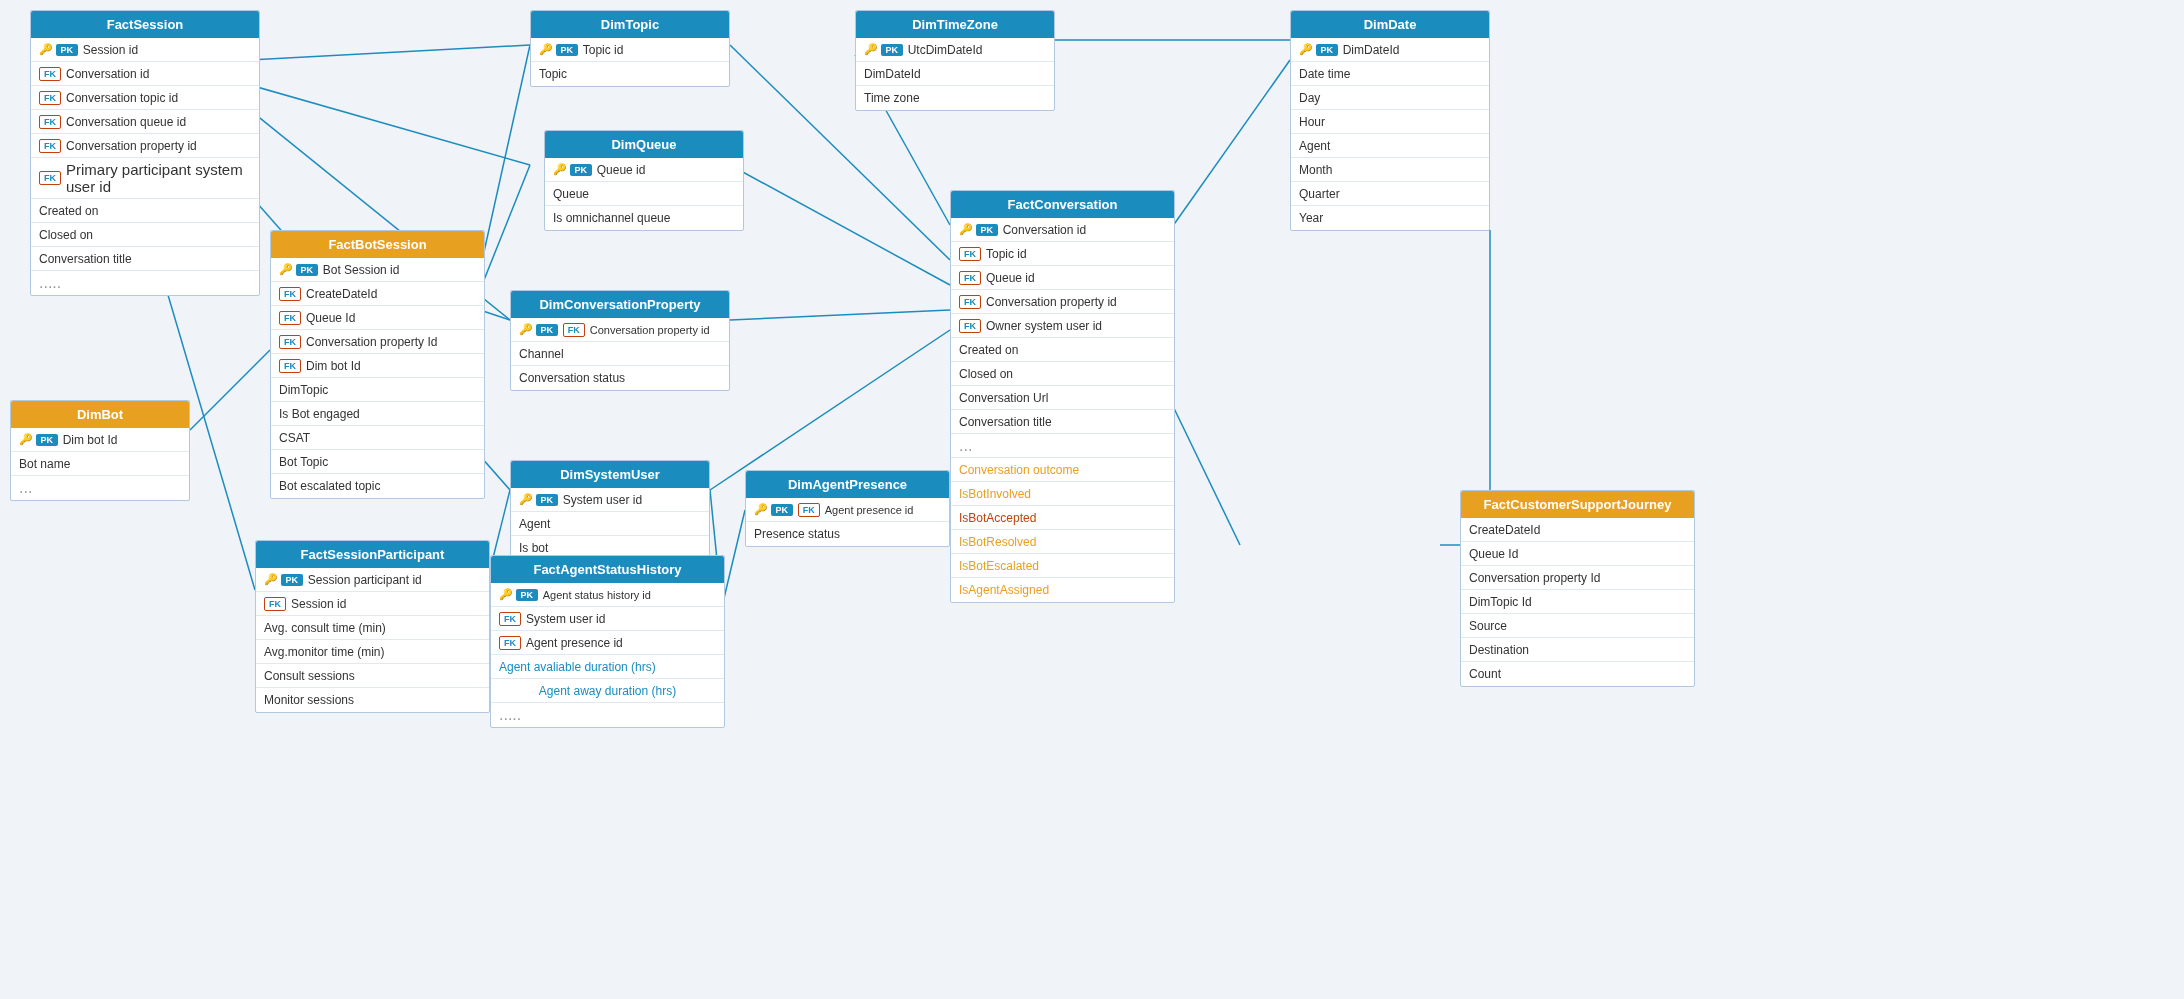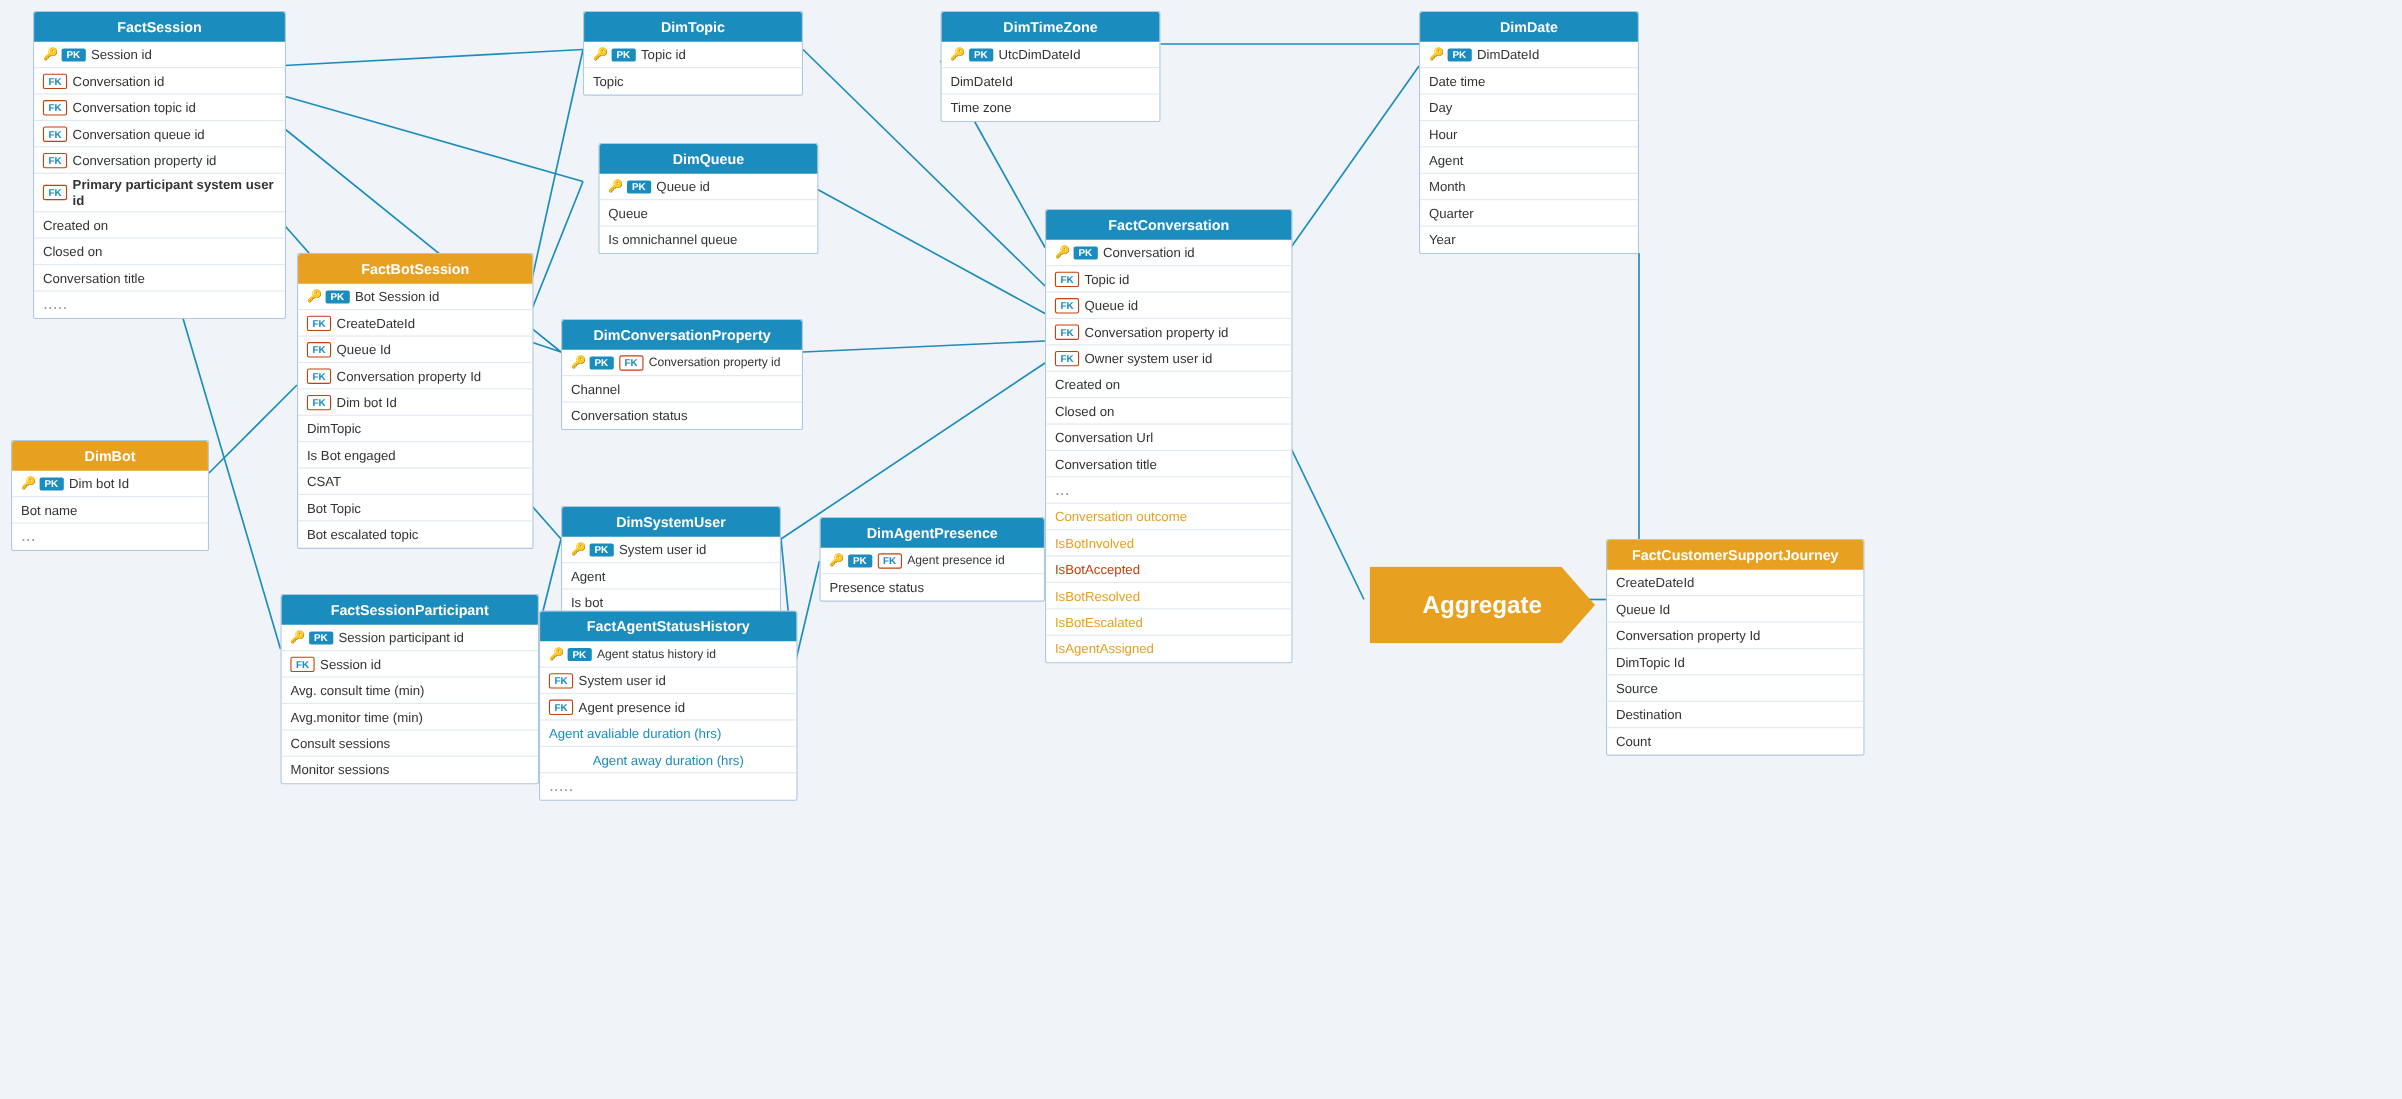--- a/index.html
+++ b/index.html
@@ -167,21 +167,21 @@
       <div class="entity-row">
         <span class="badge badge-fk">FK</span>
         <span>Conversation queue id</span>
       </div>
       <div class="entity-row">
         <span class="badge badge-fk">FK</span>
         <span>Conversation property id</span>
       </div>
       <div class="entity-row">
         <span class="badge badge-fk">FK</span>
-        <span style="font-size:12px;font-weight:bold;">Primary participant system user id</span>
+        <span style="font-size:15px;">Primary participant system user id</span>
       </div>
       <div class="entity-row">
         <span>Created on</span>
       </div>
       <div class="entity-row">
         <span>Closed on</span>
       </div>
       <div class="entity-row">
         <span>Conversation title</span>
       </div>
@@ -480,23 +480,20 @@
         <span class="badge badge-pk">PK</span>
         <span class="badge badge-fk">FK</span>
         <span style="font-size:11px;">Agent presence id</span>
       </div>
       <div class="entity-row">
         <span>Presence status</span>
       </div>
     </div>
   </div>
 
-  <div class="aggregate-arrow" style="left:1245px; top:515px; width:205px; height:70px;">
-    <span>Aggregate</span>
-  </div>
 
   <div class="entity-box" style="left:1460px; top:490px; width:235px;">
     <div class="entity-header orange">FactCustomerSupportJourney</div>
     <div class="entity-body">
       <div class="entity-row">
         <span>CreateDateId</span>
       </div>
       <div class="entity-row">
         <span>Queue Id</span>
       </div>

